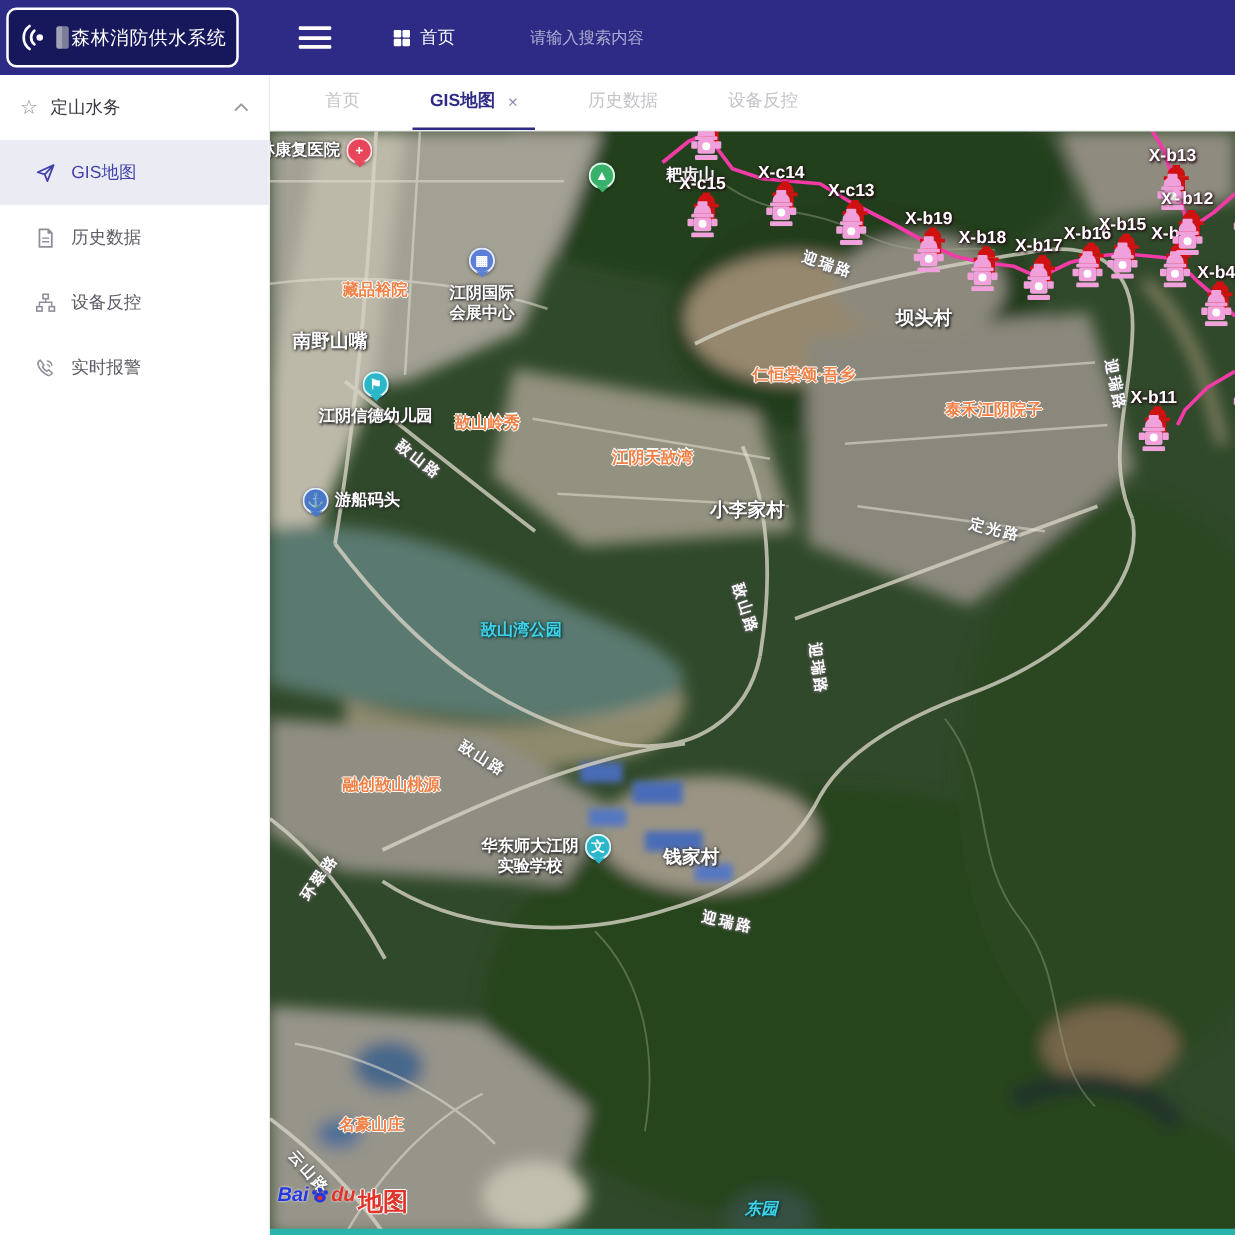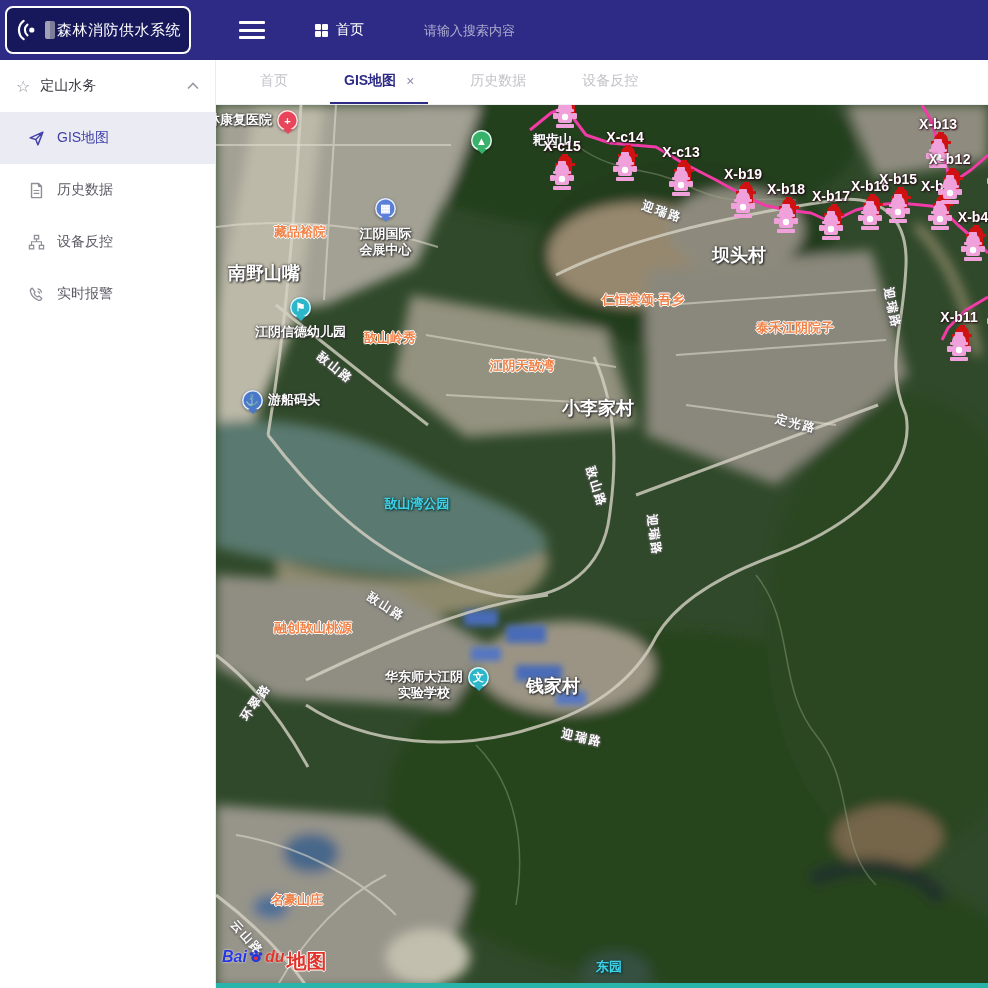--- a/index.html
+++ b/index.html
@@ -52,21 +52,21 @@
   .map { position:absolute; left:216px; top:105px; width:772px; height:883px; overflow:hidden;
     background:#30492a; cursor:grab; }
   .map svg.decor { position:absolute; left:0; top:0; z-index:0; }
   .map svg.pipes { position:absolute; left:0; top:0; z-index:4; }
   #overlays { position:absolute; left:0; top:0; width:100%; height:100%; z-index:5; }
 
   .rlabel { position:absolute; color:#fff; font-size:12px; font-weight:bold; white-space:nowrap;
     letter-spacing:2px; z-index:2; text-shadow:0 0 2px #6f6f6f,0 0 3px #6f6f6f,1px 1px 2px #555; }
   .plabel { position:absolute; color:#f08045; font-size:13px; font-weight:bold; white-space:nowrap; z-index:3;
     text-shadow:-1px 0 0 #fff,1px 0 0 #fff,0 -1px 0 #fff,0 1px 0 #fff; transform:translate(-50%,-50%); }
-  .vlabel { position:absolute; color:#fff; font-size:18px; font-weight:bold; white-space:nowrap; z-index:3;
+  .vlabel { position:absolute; color:#fff; font-size:15px; font-weight:bold; white-space:nowrap; z-index:3;
     text-shadow:0 0 3px #333,1px 1px 2px #222; transform:translate(-50%,-50%); }
   .clabel { position:absolute; color:#3ed2ea; font-size:13px; font-weight:bold; white-space:nowrap; z-index:3;
     text-shadow:0 0 3px #144,1px 1px 2px #133; transform:translate(-50%,-50%); }
 
   .poi { position:absolute; z-index:6; }
   .pin { position:relative; width:21px; height:21px; border-radius:50%; display:flex; align-items:center;
     justify-content:center; color:#fff; font-size:11px; font-weight:bold;
     box-shadow:0 1px 3px rgba(0,0,0,.45), inset 0 0 0 1.5px rgba(255,255,255,.85); }
   .pin-tail { position:absolute; left:50%; top:19px; transform:translateX(-50%);
     border:5px solid transparent; width:0; height:0; }
@@ -277,21 +277,21 @@
       <div class="plabel" style="left: 306px; top: 261px;">江阴天敔湾</div>
       <div class="plabel" style="left: 427px; top: 195px;">仁恒棠颂·吾乡</div>
       <div class="plabel" style="left: 579px; top: 223px;">泰禾江阴院子</div>
       <div class="plabel" style="left: 97px; top: 523px;">融创敔山桃源</div>
       <div class="plabel" style="left: 81px; top: 795px;">名豪山庄</div>
       <div class="vlabel" style="left: 48px; top: 168px;">南野山嘴</div>
       <div class="vlabel" style="left: 523px; top: 150px;">坝头村</div>
       <div class="vlabel" style="left: 382px; top: 303px;">小李家村</div>
       <div class="vlabel" style="left: 337px; top: 581px;">钱家村</div>
       <div class="clabel" style="left: 201px; top: 399px;">敔山湾公园</div>
-      <div class="clabel" style="left: 393px; top: 862px;">东园</div>
+      <div class="clabel" style="left: 393px; top: 862px; font-style: italic;">东园</div>
       <div class="poi" style="left: 61px; top: 5px;">
         <div class="pin" style="background: rgb(232, 69, 90);">+<div class="pin-tail" style="border-top-color: rgb(232, 69, 90);"></div></div>
         <div class="poi-label" style="right: 26px; top: 2px; text-align: right;">
           <div style="text-align: center;">林康复医院</div>
         </div>
       </div>
       <div class="poi" style="left: 255px; top: 25px;">
         <div class="pin" style="background: rgb(56, 178, 106);">▲<div class="pin-tail" style="border-top-color: rgb(56, 178, 106);"></div></div>
         <div class="poi-label" style="left: 26px; top: 2px;">
           <div style="text-align: center; margin-left: 36px;">耙齿山</div>
@@ -299,21 +299,21 @@
       </div>
       <div class="poi" style="left: 159px; top: 93px;">
         <div class="pin" style="background: rgb(91, 127, 214);">▦<div class="pin-tail" style="border-top-color: rgb(91, 127, 214);"></div></div>
         <div class="poi-label" style="top: 28px; left: 50%; transform: translateX(-50%);">
           <div style="text-align: center;">江阴国际</div>
           <div style="text-align: center;">会展中心</div>
         </div>
       </div>
       <div class="poi" style="left: 74px; top: 192px;">
         <div class="pin" style="background: rgb(43, 182, 201);">⚑<div class="pin-tail" style="border-top-color: rgb(43, 182, 201);"></div></div>
-        <div class="poi-label" style="top: 28px; left: 50%; transform: translateX(-50%); font-family: Liberation Mono, monospace;">
+        <div class="poi-label" style="top: 28px; left: 50%; transform: translateX(-50%);">
           <div style="text-align: center;">江阴信德幼儿园</div>
         </div>
       </div>
       <div class="poi" style="left: 26px; top: 285px;">
         <div class="pin" style="background: rgb(74, 120, 200);">⚓<div class="pin-tail" style="border-top-color: rgb(74, 120, 200);"></div></div>
         <div class="poi-label" style="left: 26px; top: 2px;">
           <div style="text-align: center;">游船码头</div>
         </div>
       </div>
       <div class="poi" style="left: 252px; top: 562px;">
@@ -532,21 +532,21 @@
             <rect x="11" y="0" width="8" height="4" rx="1"></rect>
             <path d="M8 9 a7 7 0 0 1 14 0 v1 h-14 z"></path>
             <rect x="6" y="10" width="18" height="3" rx="1"></rect>
             <rect x="8" y="13" width="14" height="11" rx="2"></rect>
             <circle cx="15" cy="18" r="3.2" fill="#fff"></circle>
             <rect x="3" y="14" width="5" height="6" rx="1"></rect>
             <rect x="22" y="14" width="5" height="6" rx="1"></rect>
             <rect x="6" y="25" width="18" height="4" rx="1"></rect>
           </g>
         </svg><span class="hyd-label">X-b4</span></div>
-      <div class="hyd" style="left: 692px; top: 220px; margin-left: 36px;"><svg width="30" height="36" viewBox="0 0 30 36">
+      <div class="hyd" style="left: 692px; top: 220px;"><svg width="30" height="36" viewBox="0 0 30 36">
           <g fill="#d01111" transform="translate(7,-1)">
             <rect x="8" y="0" width="6" height="4"></rect>
             <path d="M4 9 a7 7 0 0 1 14 0 v1 h-14 z"></path>
             <rect x="1" y="10" width="20" height="3"></rect>
             <rect x="4" y="13" width="14" height="10"></rect>
           </g>
           <g fill="#f0a0da" transform="translate(0,7)">
             <rect x="11" y="0" width="8" height="4" rx="1"></rect>
             <path d="M8 9 a7 7 0 0 1 14 0 v1 h-14 z"></path>
             <rect x="6" y="10" width="18" height="3" rx="1"></rect>

